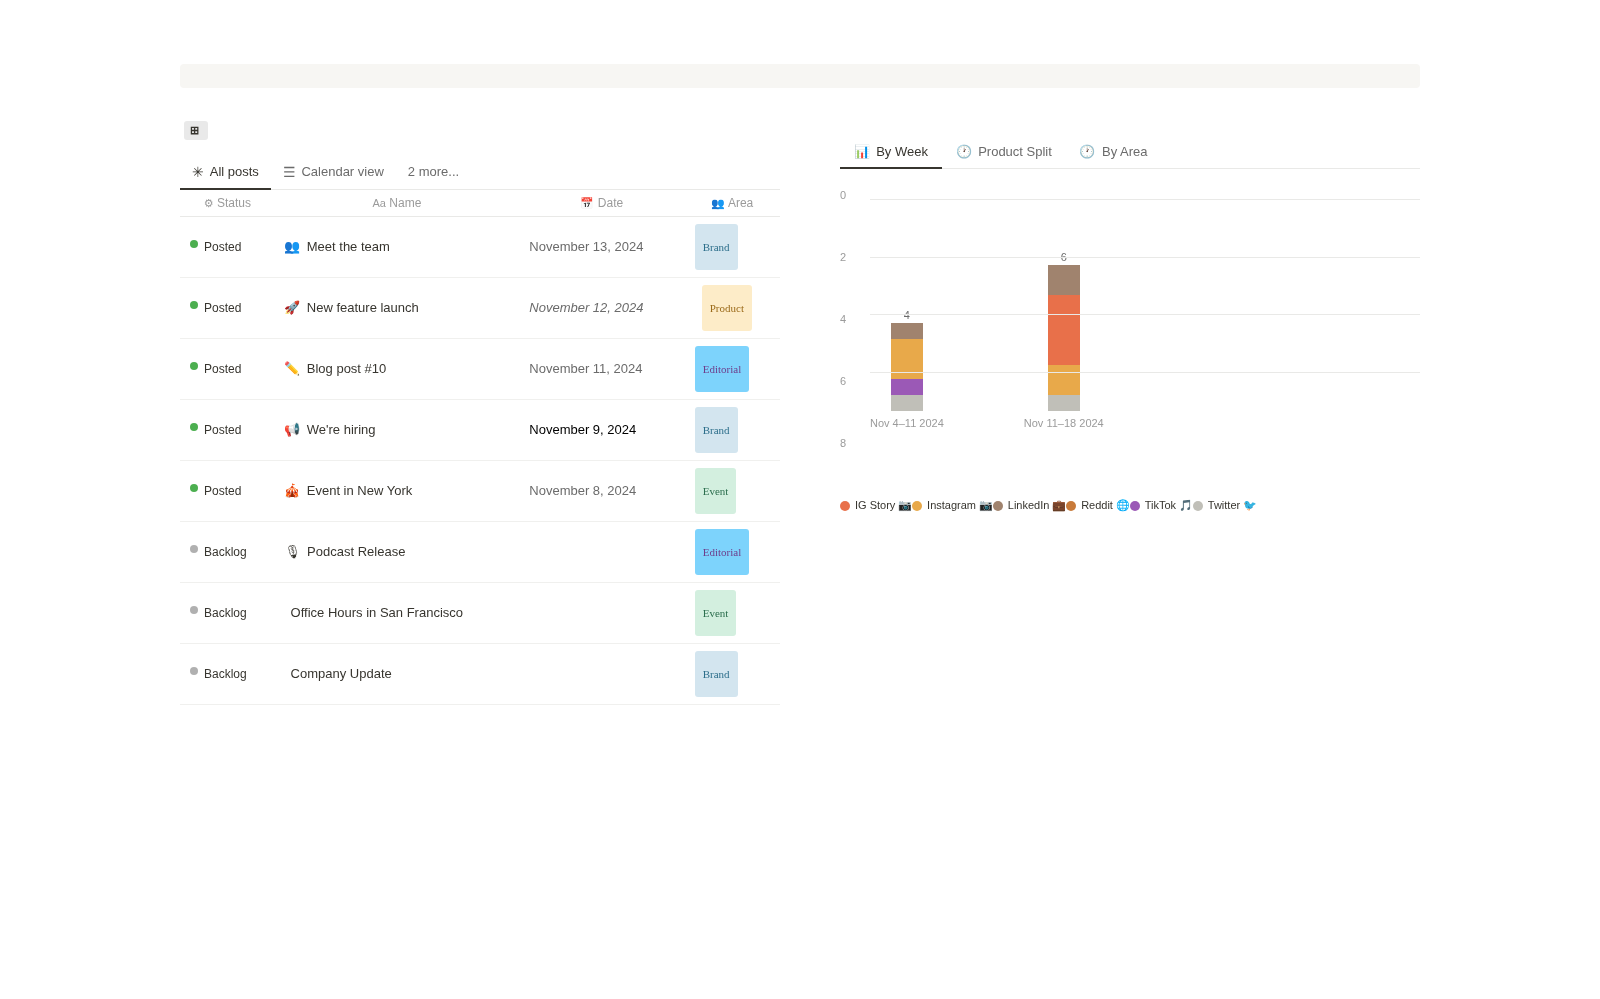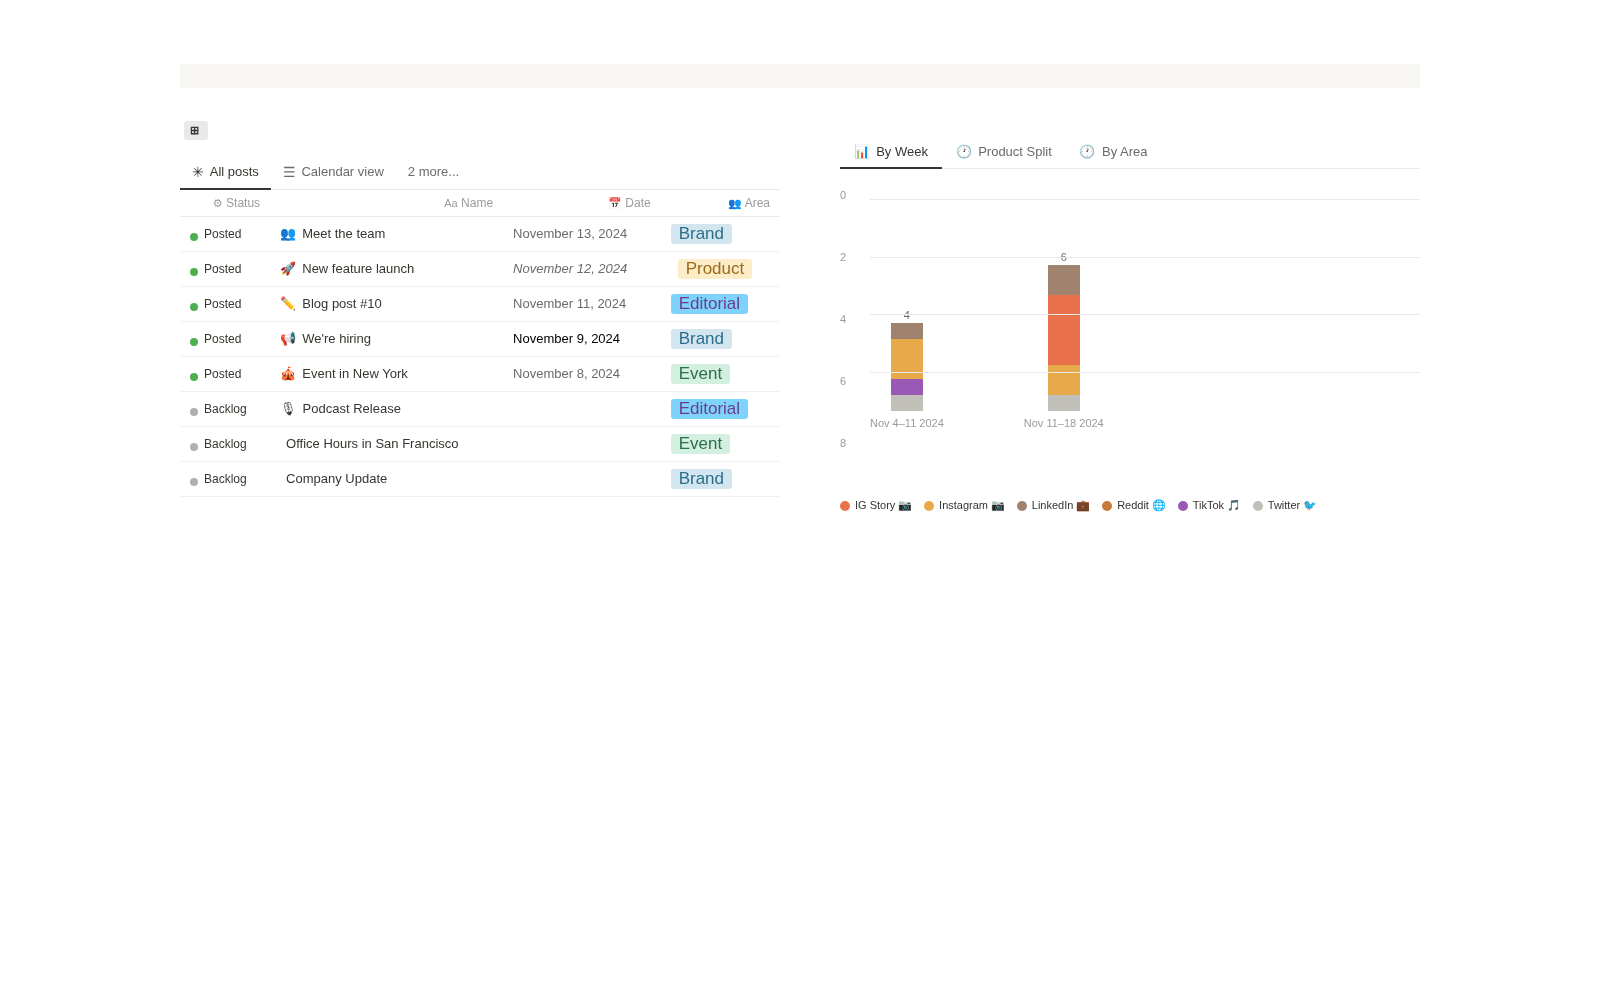--- a/index.html
+++ b/index.html
@@ -92,21 +92,21 @@
     .table {
       width: 100%;
       border-collapse: collapse;
       font-size: 13px;
     }
     .table thead tr {
       border-bottom: 1px solid #e9e9e7;
     }
     .table thead th {
       padding: 6px 10px;
-      text-align: right;
+      text-align: center;
       font-weight: 500;
       color: #9b9b9b;
       font-size: 12px;
       white-space: nowrap;
     }
     .table tbody tr {
       border-bottom: 1px solid #f0f0ee;
     }
     .table tbody td {
       padding: 7px 10px;
@@ -114,30 +114,31 @@
     }
     .status-dot {
       display: inline-block;
       width: 8px;
       height: 8px;
       border-radius: 50%;
       margin-right: 6px;
     }
     .status-cell {
       display: flex;
-      align-items: flex-end;
+      align-items: flex-start;
       white-space: nowrap;
       font-size: 12px;
     }
     .area-badge {
       display: inline-block;
-      padding: 0 8px;
+      padding: 17px 8px;
       border-radius: 3px;
-      font-size: 17px;
+      font-size: 11px;
       font-weight: 500;
+      font-family: Liberation Serif, serif;
     }
     .badge-brand {
       background: #d3e5ef;
       color: #2c6e8a;
     }
     .badge-product {
       background: #fdecc8;
       color: #9b6b1a;
       margin-left: 7px;
     }
@@ -215,21 +216,20 @@
       background-image: repeating-linear-gradient(
         to bottom,
         #e9e9e7 0px, #e9e9e7 1px,
         transparent 1px, transparent calc(100%/4)
       );
       pointer-events: none;
     }
     .chart-legend {
       display: flex;
       flex-wrap: wrap;
-      gap: 12px;
       margin-top: 10px;
       font-size: 11px;
       color: #37352f;
     }
     .legend-item {
       display: flex;
       align-items: center;
       gap: 5px;
     }
     .legend-dot {

